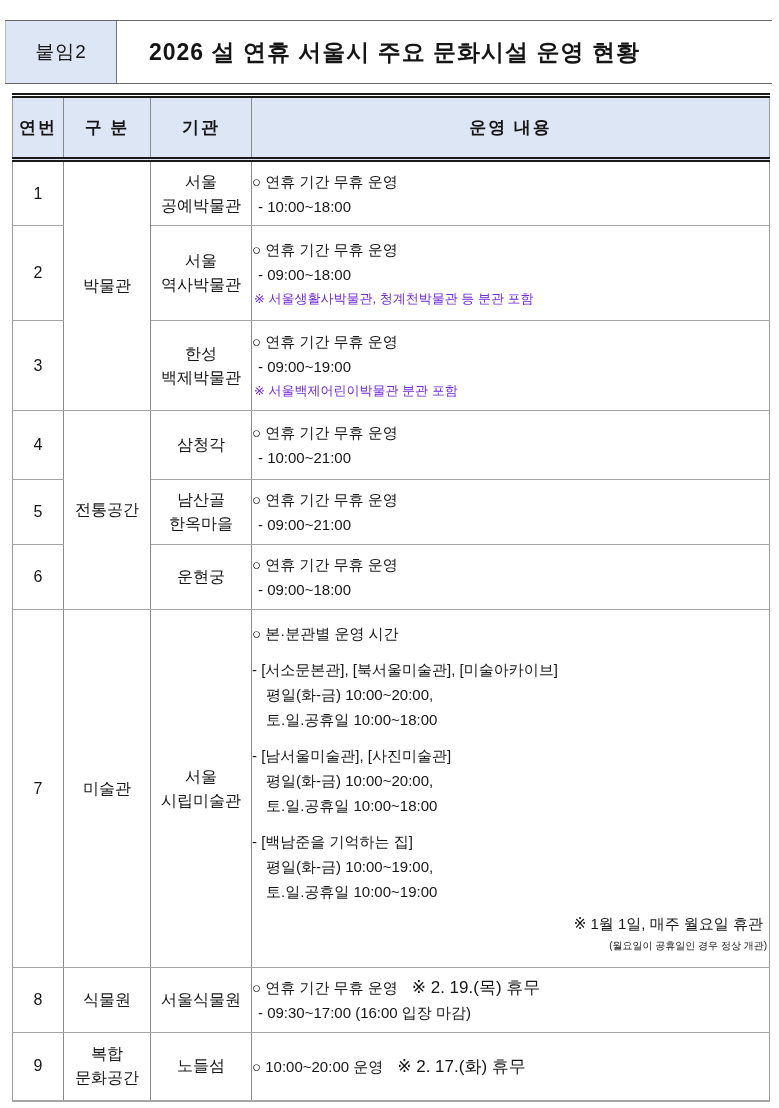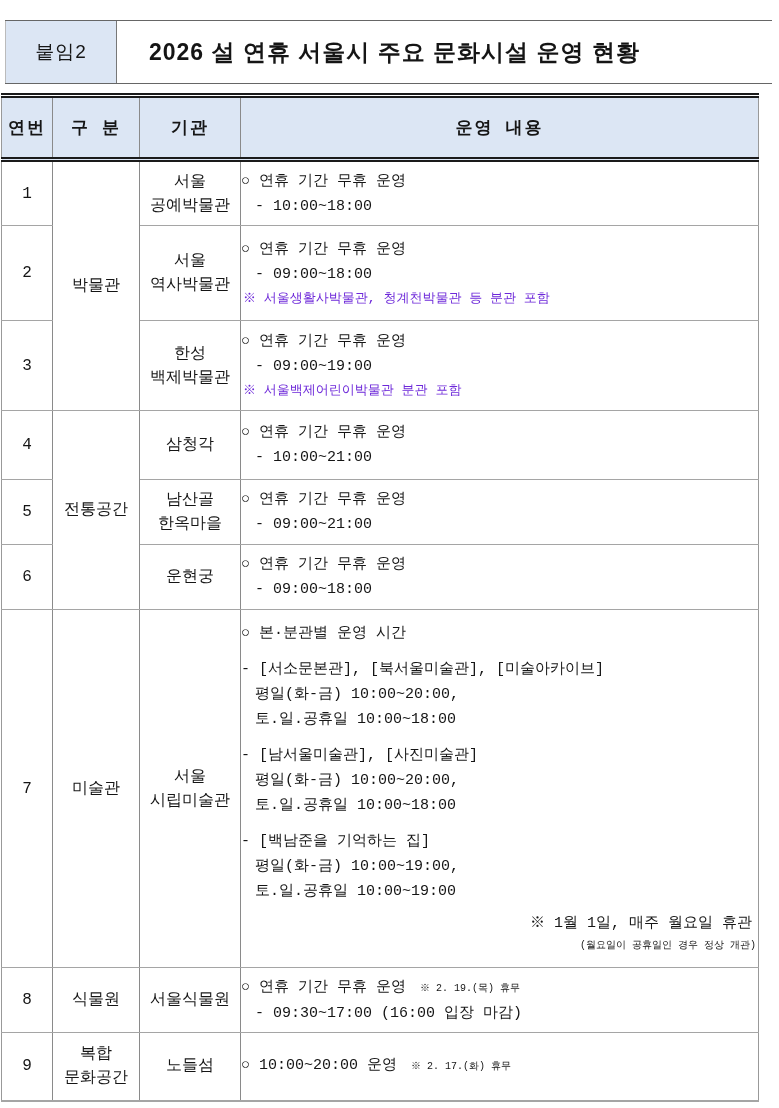--- a/index.html
+++ b/index.html
@@ -18,46 +18,45 @@
     width:110px;background:#dce6f4;border-right:1px solid #777;border-left:1px solid #bbb;
     display:flex;align-items:center;justify-content:center;
     font-size:19px;letter-spacing:1px;
   }
   .doc-title{
     flex:1;margin:8px;display:flex;align-items:center;
     padding-left:24px;font-size:23px;font-weight:bold;letter-spacing:1px;
   }
   
   table.facility{
-    position:absolute;left:1px;top:93px;width:757px;
+    position:absolute;left:12px;top:93px;width:757px;
     border-collapse:collapse;table-layout:fixed;
     border-top:5px double #1a1a1a;
     border-left:1px solid #999;border-right:1px solid #999;
     border-bottom:2px solid #a5a5a5;
-    font-family:Liberation Mono, monospace;
   }
   table.facility th{
     background:#dce6f4;font-size:17px;font-weight:bold;letter-spacing:2px;
     border-bottom:5px double #1a1a1a;border-right:1px solid #8a8a8a;
     padding:0;text-align:center;
   }
   table.facility th:last-child{border-right:none;}
   table.facility td{
     border-right:1px solid #8a8a8a;border-bottom:1px solid #a5a5a5;
     padding:0;vertical-align:middle;box-sizing:border-box;
   }
   table.facility td:last-child,
   table.facility td.details{border-right:none;}
   td.c-no{font-size:16px;text-align:center;}
   td.c-cat,td.c-org{font-size:16px;text-align:center;white-space:pre-line;line-height:24px;}
   td.details{padding:6px 10px 6px 12px;font-size:15px;}
   .line{line-height:25px;}
-  .line-dash{padding-left:6px;margin-left:8px;}
+  .line-dash{padding-left:6px;}
   .cell-note{font-size:13px;line-height:23px;padding-left:2px;color:#6d28d9;}
-  .inline-note{font-size:10px;margin-left:14px;}
+  .inline-note{font-size:17px;margin-left:14px;}
   
   td.details-top{vertical-align:top;padding-top:14px;}
   .grp{margin-top:11px;}
   .grp .sub{padding-left:14px;}
   .right-note{margin-top:8px;text-align:right;padding-right:6px;font-size:15px;line-height:24px;}
   .right-note-sub{text-align:right;padding-right:2px;font-size:10px;line-height:20px;}
 </style>
 </head>
 <body>
 

